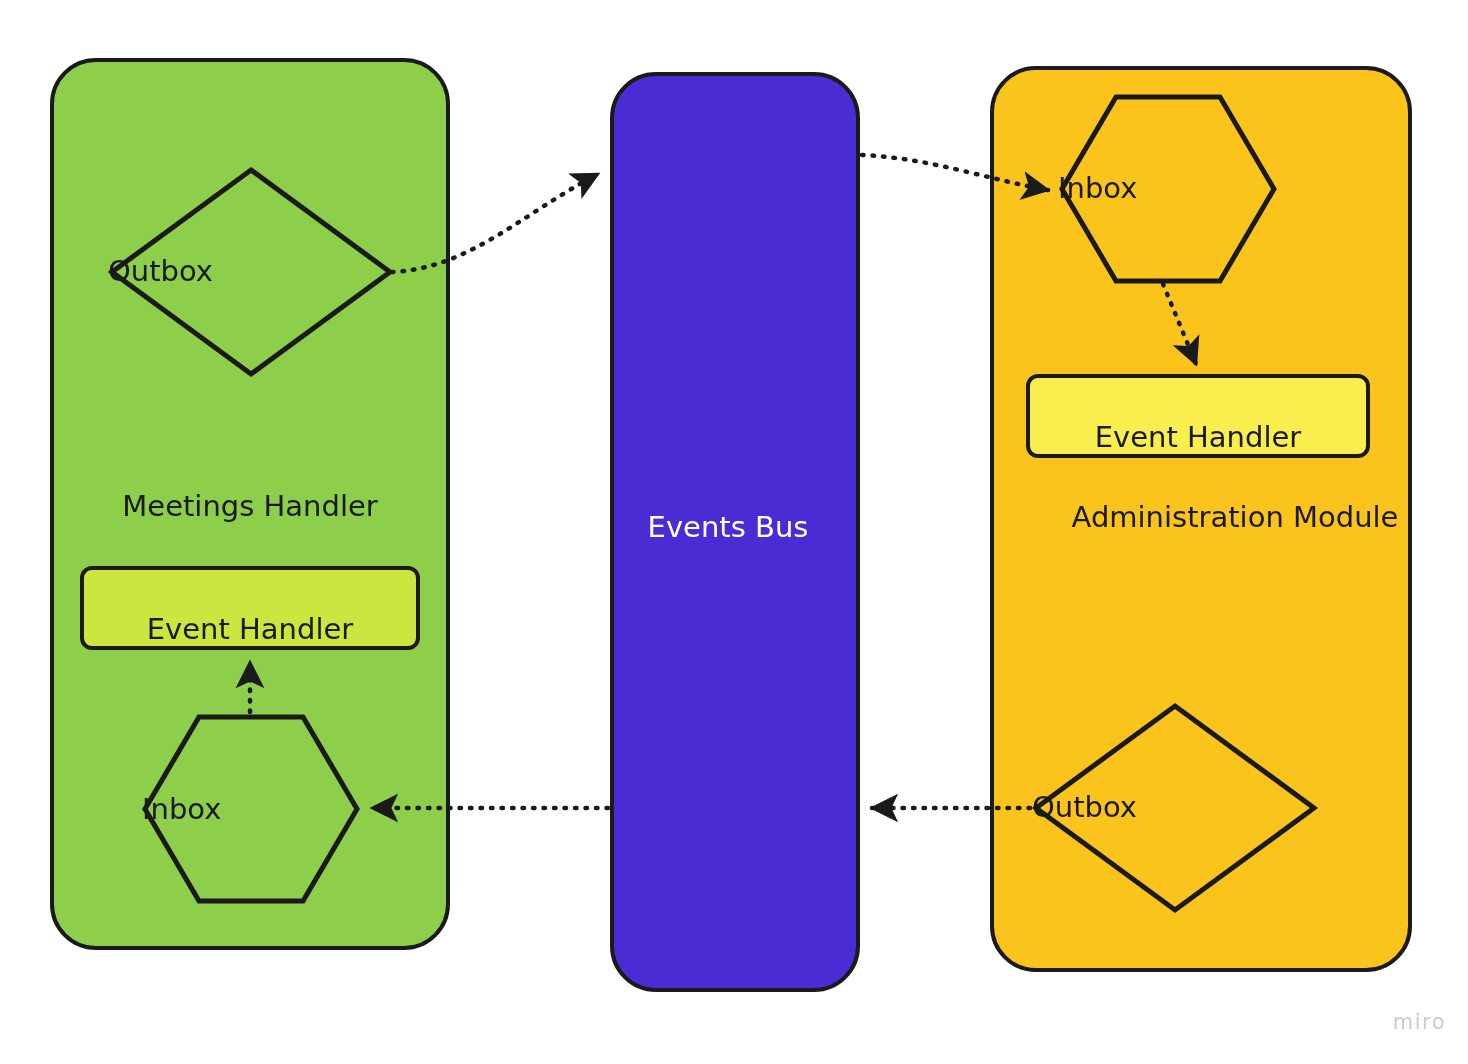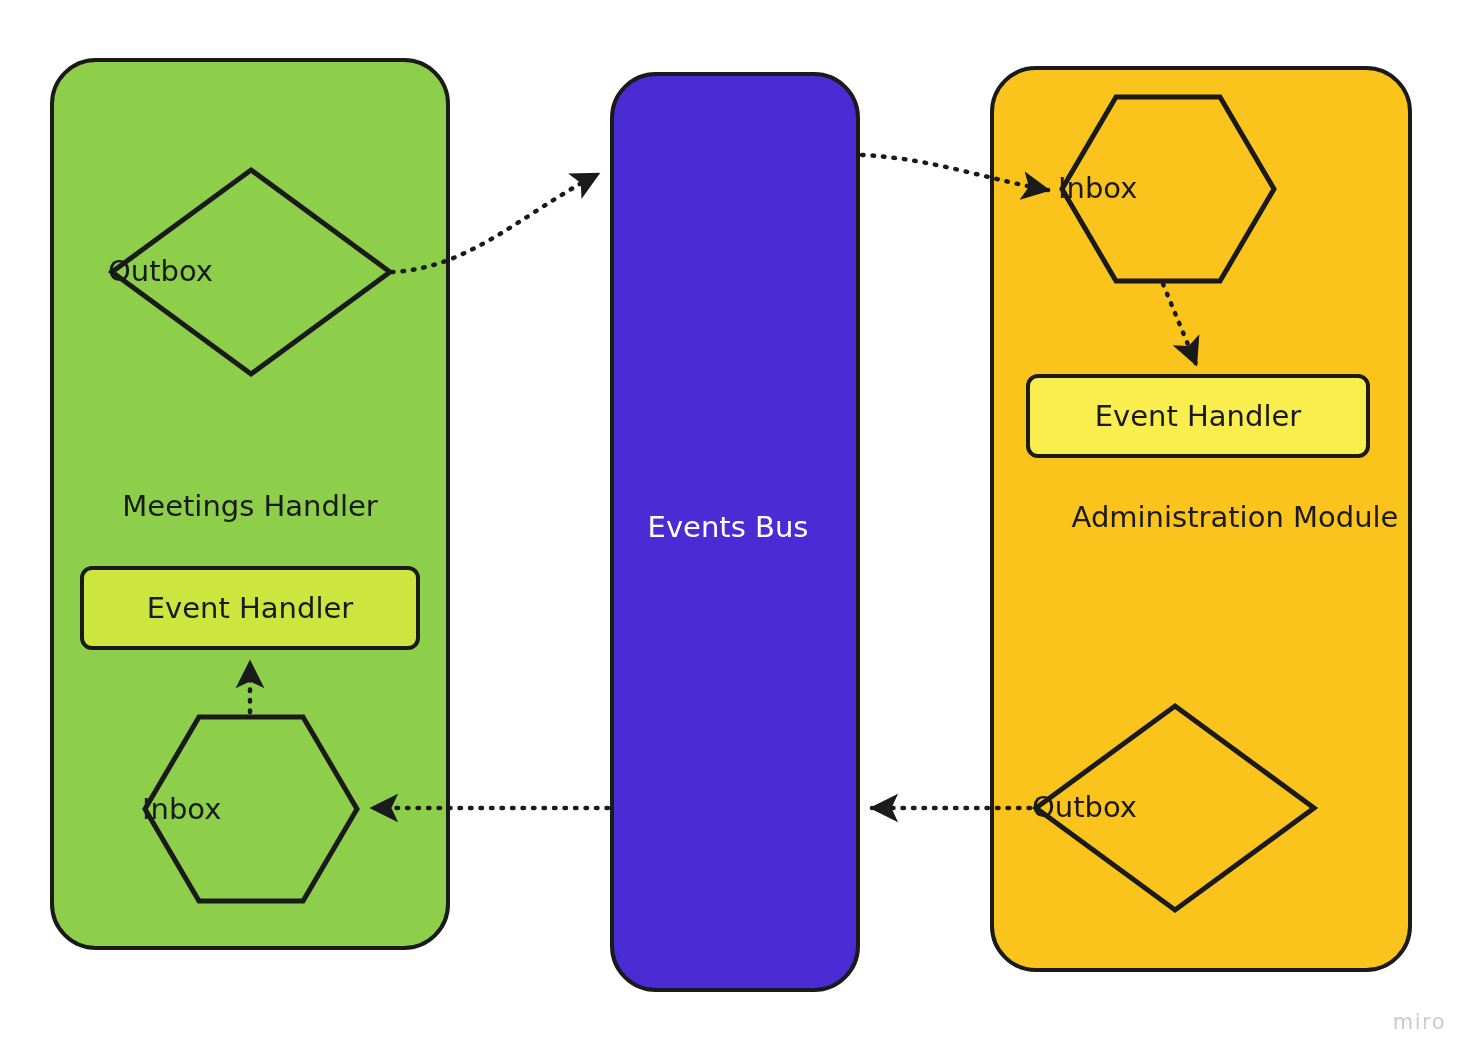--- a/index.html
+++ b/index.html
@@ -70,21 +70,21 @@
     width: 236px;
     color: #ffffff;
     font-size: 29px;
   }
   .handler-box {
     position: absolute;
     border: 4px solid #1a1a1a;
     border-radius: 12px;
     box-sizing: border-box;
     display: flex;
-    align-items: center;
+    align-items: flex-end;
     justify-content: center;
     color: #1a1a1a;
     font-size: 29px;
     white-space: nowrap;
   }
   #meetings-handler {
     left: 80px;
     top: 566px;
     width: 340px;
     height: 84px;

